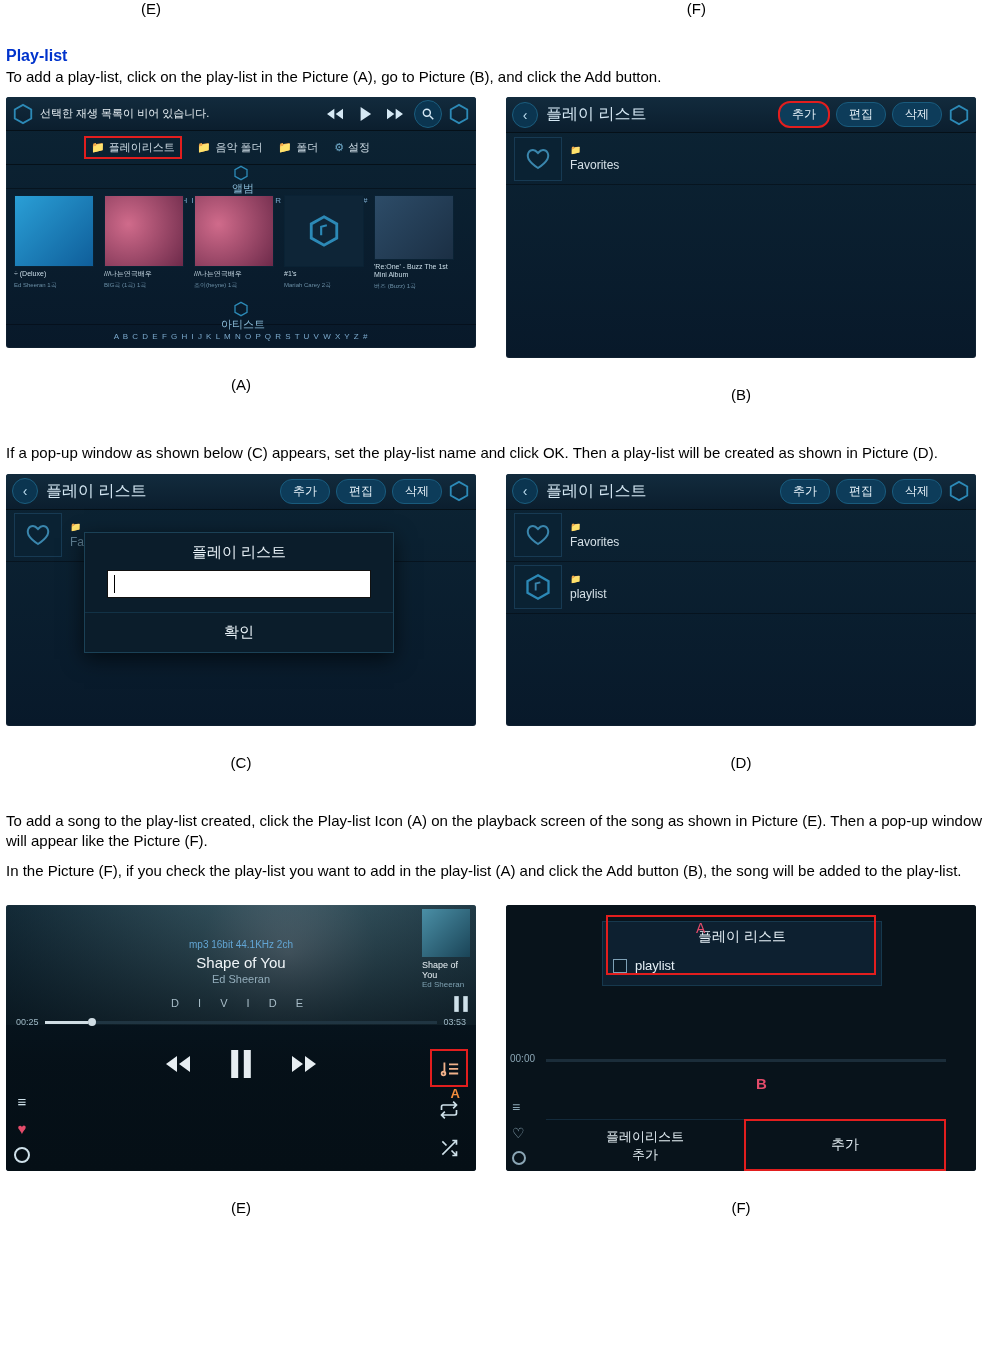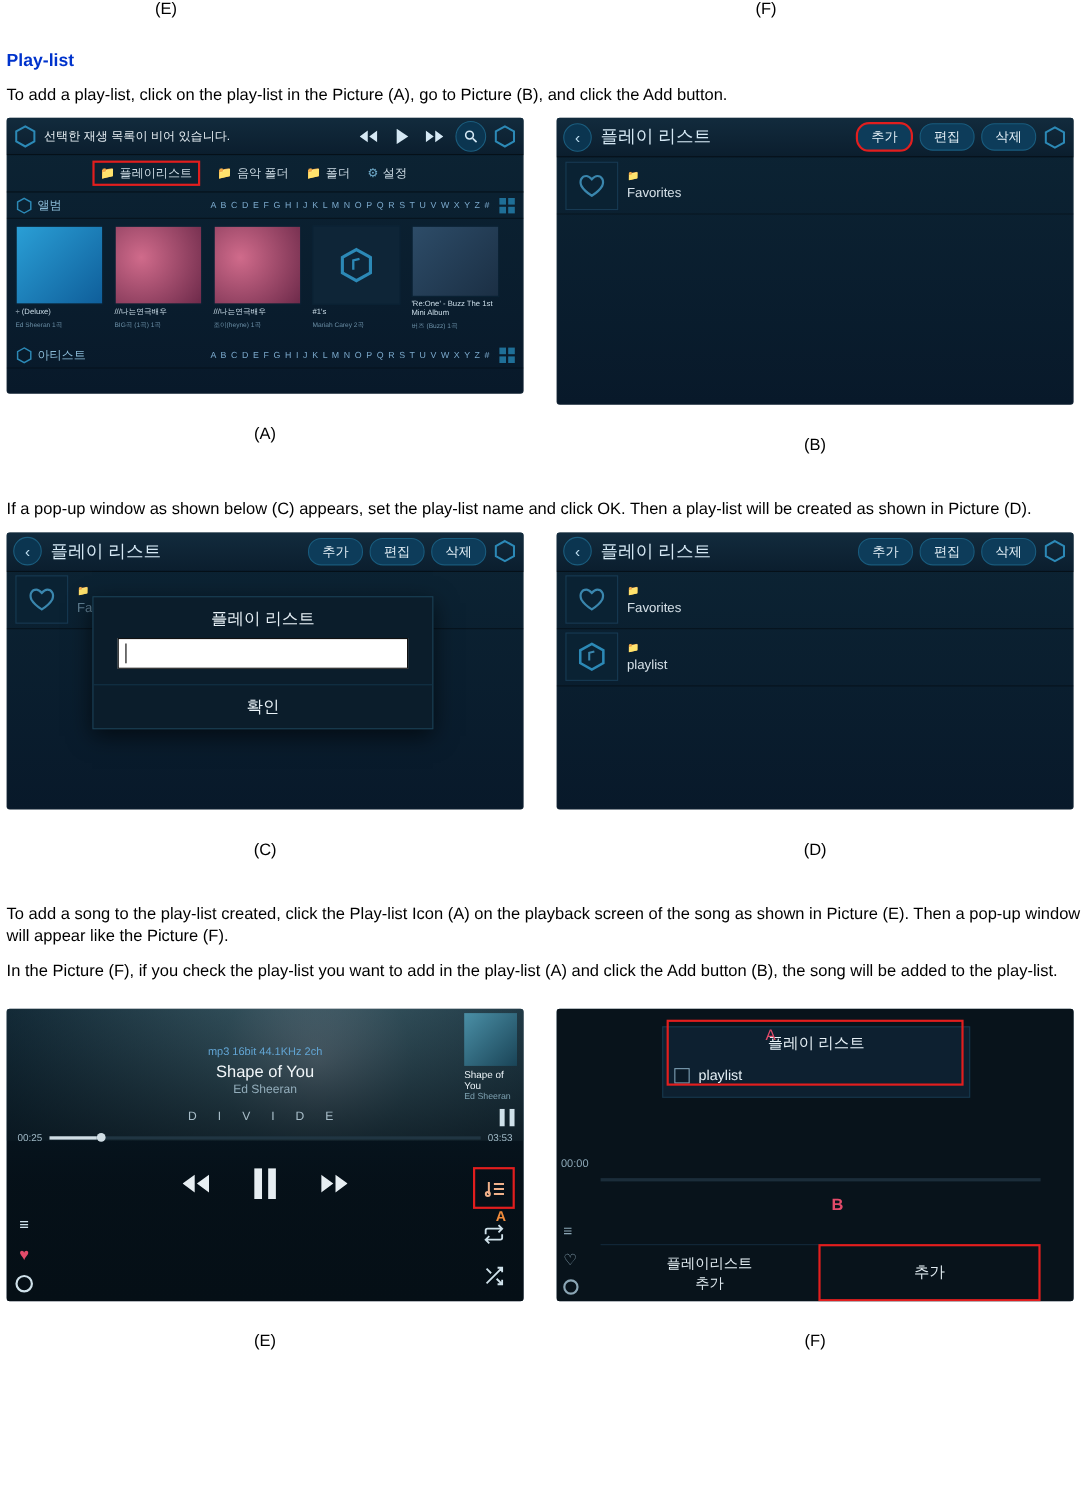--- a/index.html
+++ b/index.html
@@ -1,41 +1,41 @@
 <!DOCTYPE html>
 <html><head>
 <meta charset="utf-8">
 <style>
   * { box-sizing: border-box; margin: 0; padding: 0; }
   body { font-family: Arial, sans-serif; font-size: 15px; background: #fff; color: #000; width: 991px; padding: 0 6px 20px 6px; }
   .top-labels { display: flex; margin-bottom: 30px; }
   .top-labels > div { text-align: center; }
   .section-title { color: #0033cc; font-weight: bold; font-size: 16px; margin-bottom: 2px; }
-  .para { font-size: 15px; line-height: 1.35; margin-bottom: 10px; margin-top: 12px; }
+  .para { font-size: 15px; line-height: 1.35; margin-bottom: 10px; }
   .para-block { margin-top: 40px; }
   .figrow { display: flex; gap: 30px; margin-top: 6px; }
   .figcell { display: flex; flex-direction: column; align-items: center; }
   .figlabel { margin-top: 28px; font-size: 15px; }
 
   .panel { background: linear-gradient(180deg,#0c2434 0%,#08192a 100%); border-radius: 3px; color: #cfd8dc; position: relative; overflow: hidden; box-shadow: inset 0 0 0 1px rgba(255,255,255,0.03); }
 
   
   .imgA { width: 470px; height: 251px; }
   .a-topbar { display:flex; align-items:center; height:34px; padding:0 6px; background: linear-gradient(180deg,#122b3d,#0b1e2e); border-bottom:1px solid #051018;}
   .hex-icon { width:22px; height:22px; display:inline-flex; align-items:center; justify-content:center; color:#2c89b6;}
   .hex-icon svg{width:100%;height:100%;}
   .a-msg { font-size:11px; color:#e6eef3; flex:1; margin-left:6px;}
   .a-tbtn { width:30px; height:26px; display:inline-flex; align-items:center; justify-content:center; color:#d5e8f4;}
   .a-search { width:28px; height:28px; border-radius:50%; background:#0b3550; border:1px solid #1b5d7e; display:inline-flex; align-items:center; justify-content:center; margin-left:4px;}
   .a-hex-r { margin-left:6px; color:#2f8fb0;}
   .a-tabs { display:flex; gap:16px; padding:6px 0 6px 78px; height:34px; align-items:center; border-bottom:1px solid #051018;}
   .a-tab { display:flex; align-items:center; gap:4px; font-size:11px; color:#cddbe4;}
   .a-tab-hl { border:2px solid #e21e1e; padding:2px 5px;}
   .a-tab .ticon{font-size:11px; color:#6ea8c7;}
-  .a-row { display:flex; align-items:center; height:24px; padding:0 8px; border-bottom:1px solid rgba(0,0,0,.35);}
+  .a-row { display:flex; align-items:center; height:24px; padding:0 8px; border-bottom:1px solid rgba(0,0,0,.35);flex-direction:column;}
   .a-rowlabel { font-size:11px; color:#8abad6;}
   .a-alpha { flex:1; text-align:right; font-size:8px; letter-spacing:1px; color:#7ba9cc;}
   .a-gridbtn{width:14px;height:14px;margin-left:8px;display:inline-block;background:linear-gradient(#1f6f97,#1f6f97) 0 0/6px 6px no-repeat,linear-gradient(#1f6f97,#1f6f97) 8px 0/6px 6px no-repeat,linear-gradient(#1f6f97,#1f6f97) 0 8px/6px 6px no-repeat,linear-gradient(#1f6f97,#1f6f97) 8px 8px/6px 6px no-repeat;}
   .a-albums { display:flex; gap:10px; padding:6px 8px 10px; height:112px;}
   .a-card { width:80px; display:flex; flex-direction:column; gap:3px;}
   .a-cover { width:80px; height:72px; background:#14324a; border:1px solid #0a2234; position:relative;}
   .a-cover.blue { background:linear-gradient(135deg,#2a9fd6,#0f5e9a);}
   .a-cover.red  { background:radial-gradient(circle at 30% 40%,#d06b8b,#6d2a4a);}
   .a-cover.hex  { background:#0e2537; display:flex; align-items:center;justify-content:center;}
   .a-cover.grayblue { background:linear-gradient(135deg,#2d4c68,#1b2f44);}
@@ -103,21 +103,21 @@
   .imgF { width:470px; height:266px; }
   .f-darkbg{position:absolute;inset:0;background:#08131b;}
   .f-popup{position:absolute;left:96px;top:16px;width:280px;background:#0d2030;border:1px solid #16384d;}
   .f-pt{font-size:14px;color:#e6f0f6;text-align:center;padding:6px 0;}
   .f-hlA{position:absolute;left:100px;top:10px;width:270px;height:60px;border:2px solid #e21e1e;}
   .f-lblA{position:absolute;left:190px;top:15px;color:#e34b6a;font-size:14px;}
   .f-row{display:flex;align-items:center;gap:8px;padding:6px 10px 12px 10px;}
   .f-cb{width:14px;height:14px;border:1px solid #7ea1b6;background:#0a1a27;}
   .f-rowt{font-size:13px;color:#e6f0f6;}
   .f-left{position:absolute;left:6px;bottom:0;display:flex;flex-direction:column;gap:10px;color:#8ba6b5;font-size:14px;padding-bottom:6px;}
-  .f-prog{position:absolute;left:4px;top:136px;font-size:10px;color:#8ba6b5;}
+  .f-prog{position:absolute;left:4px;top:148px;font-size:10px;color:#8ba6b5;}
   .f-track2{position:absolute;left:40px;top:154px;height:3px;width:400px;background:#1b2d3a;}
   .f-btns{position:absolute;left:40px;bottom:0;display:flex;height:52px;width:400px;}
   .f-btn{flex:1;display:flex;align-items:center;justify-content:center;font-size:14px;color:#e3edf3;border-top:1px solid #132a3b;}
   .f-btn + .f-btn{border-left:1px solid #132a3b;}
   .f-btn.hl{border:2px solid #e21e1e;}
   .f-lblB{position:absolute;left:250px;top:170px;color:#e34b6a;font-size:15px;font-weight:bold;}
 
 </style>
 </head>
 <body>

